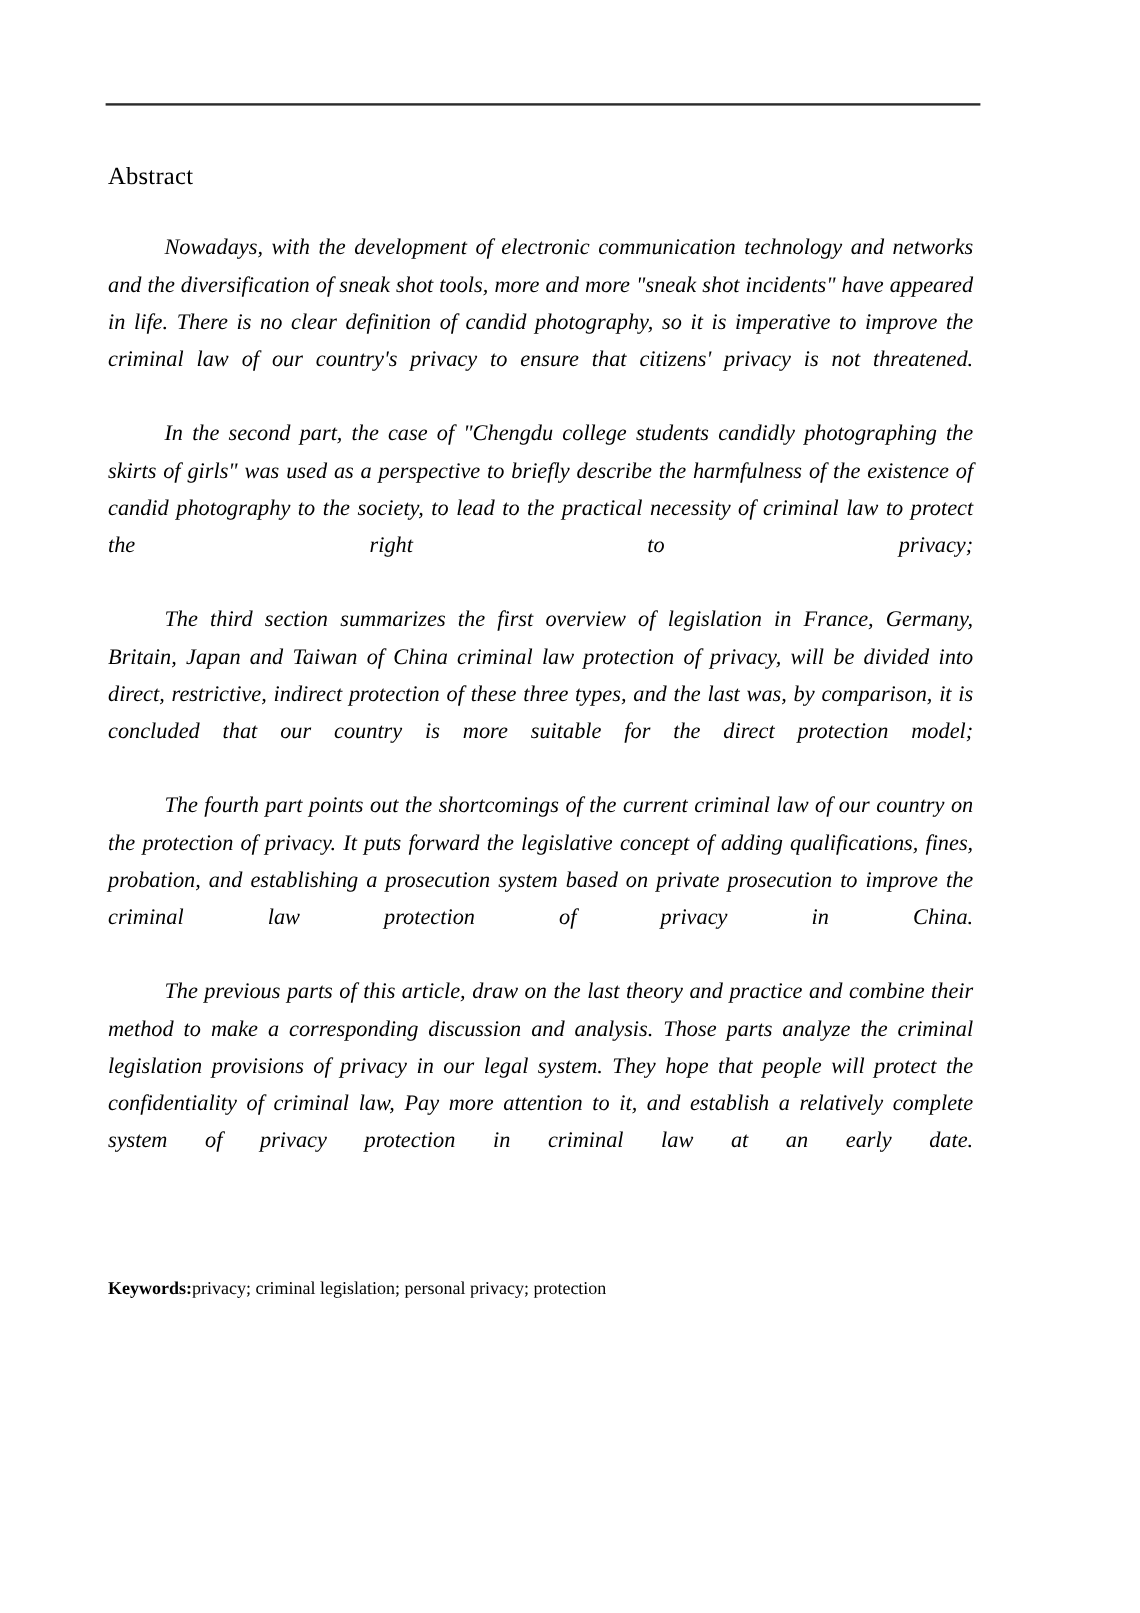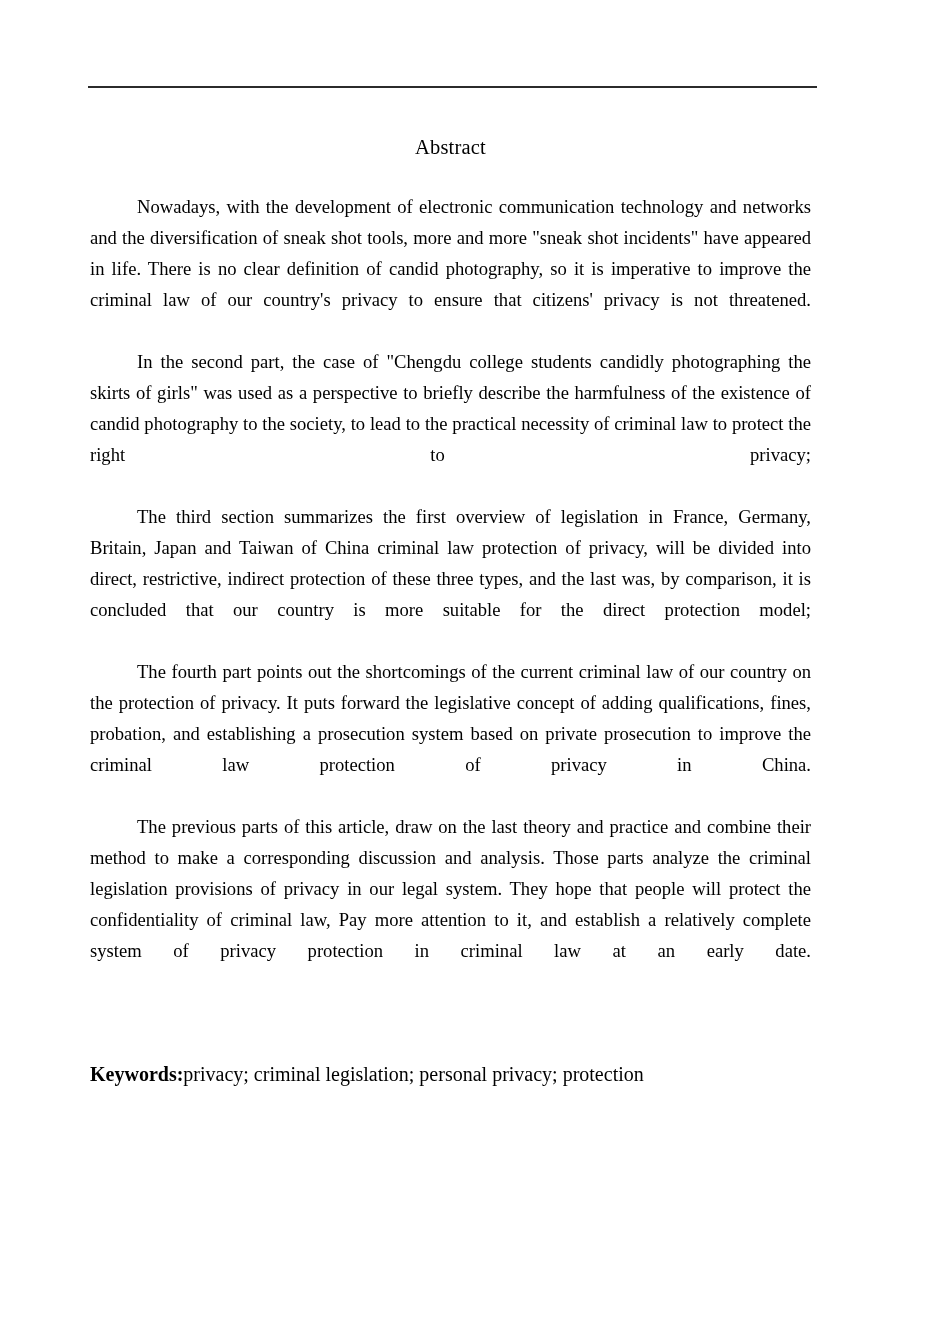--- a/index.html
+++ b/index.html
@@ -38,51 +38,52 @@
   .content {
     position: absolute;
     left: 90px;
     top: 132px;
     width: 721px;
   }
 
   .doc-title {
     font-size: 20.5px;
     font-weight: normal;
-    text-align: center;
+    text-align: left;
     line-height: 31px;
     margin: 0 0 28px 0;
     letter-spacing: 0.2px;
   }
 
   .para {
     font-size: 18.6px;
     line-height: 31px;
     text-align: justify;
     text-justify: inter-word;
     text-indent: 47px;
     margin: 0;
     hyphens: none;
     word-spacing: 0.1px;
+    font-style: italic;
   }
 
   .para + .para { margin-top: 0; }
 
   .para:last-of-type { text-align: justify; }
 
   
   .para::after {
     content: "";
     display: inline-block;
     width: 100%;
   }
 
   .keywords-block {
     margin-top: 62px;
-    font-size: 20px;
+    font-size: 15px;
     line-height: 31px;
     text-align: left;
     text-indent: 0;
   }
   .keywords-label {
     font-weight: bold;
   }
   .keywords-value {
     font-weight: normal;
   }

